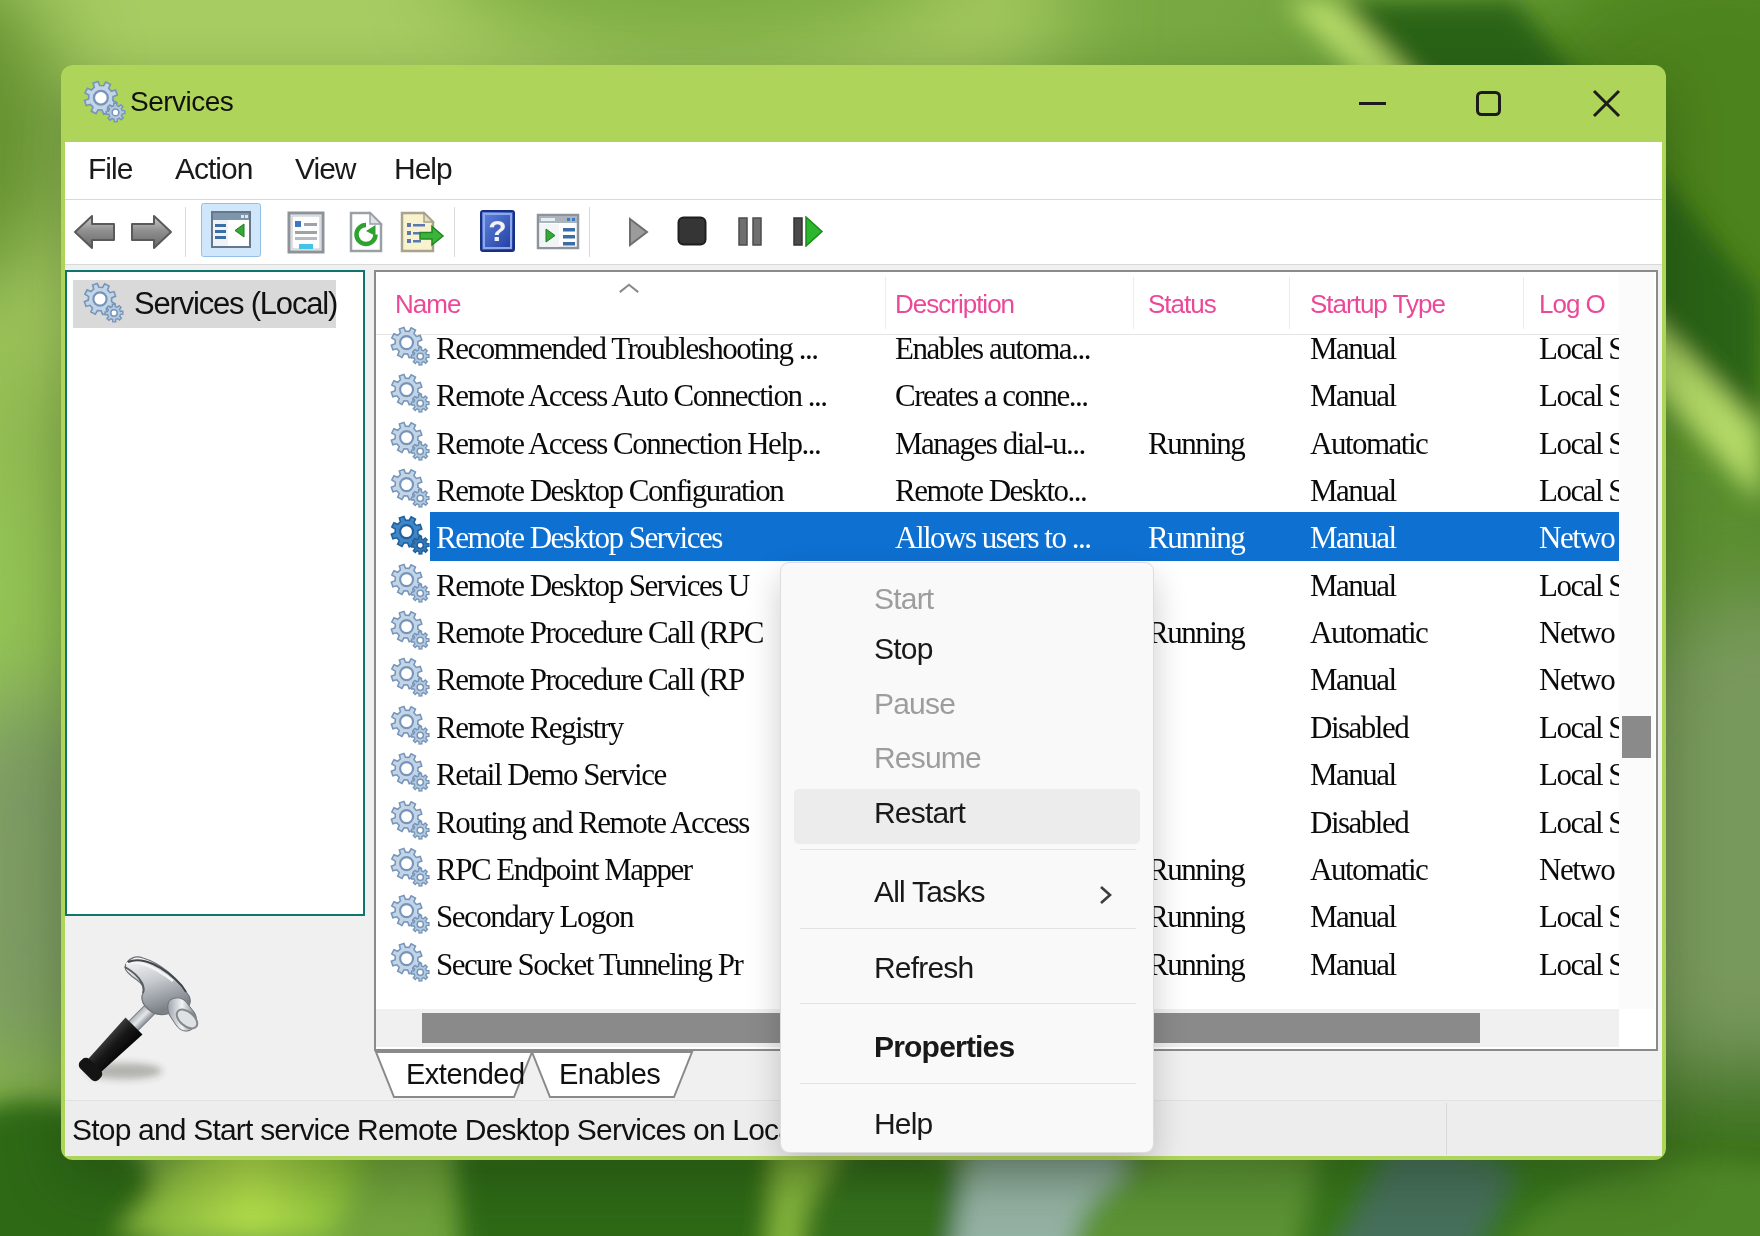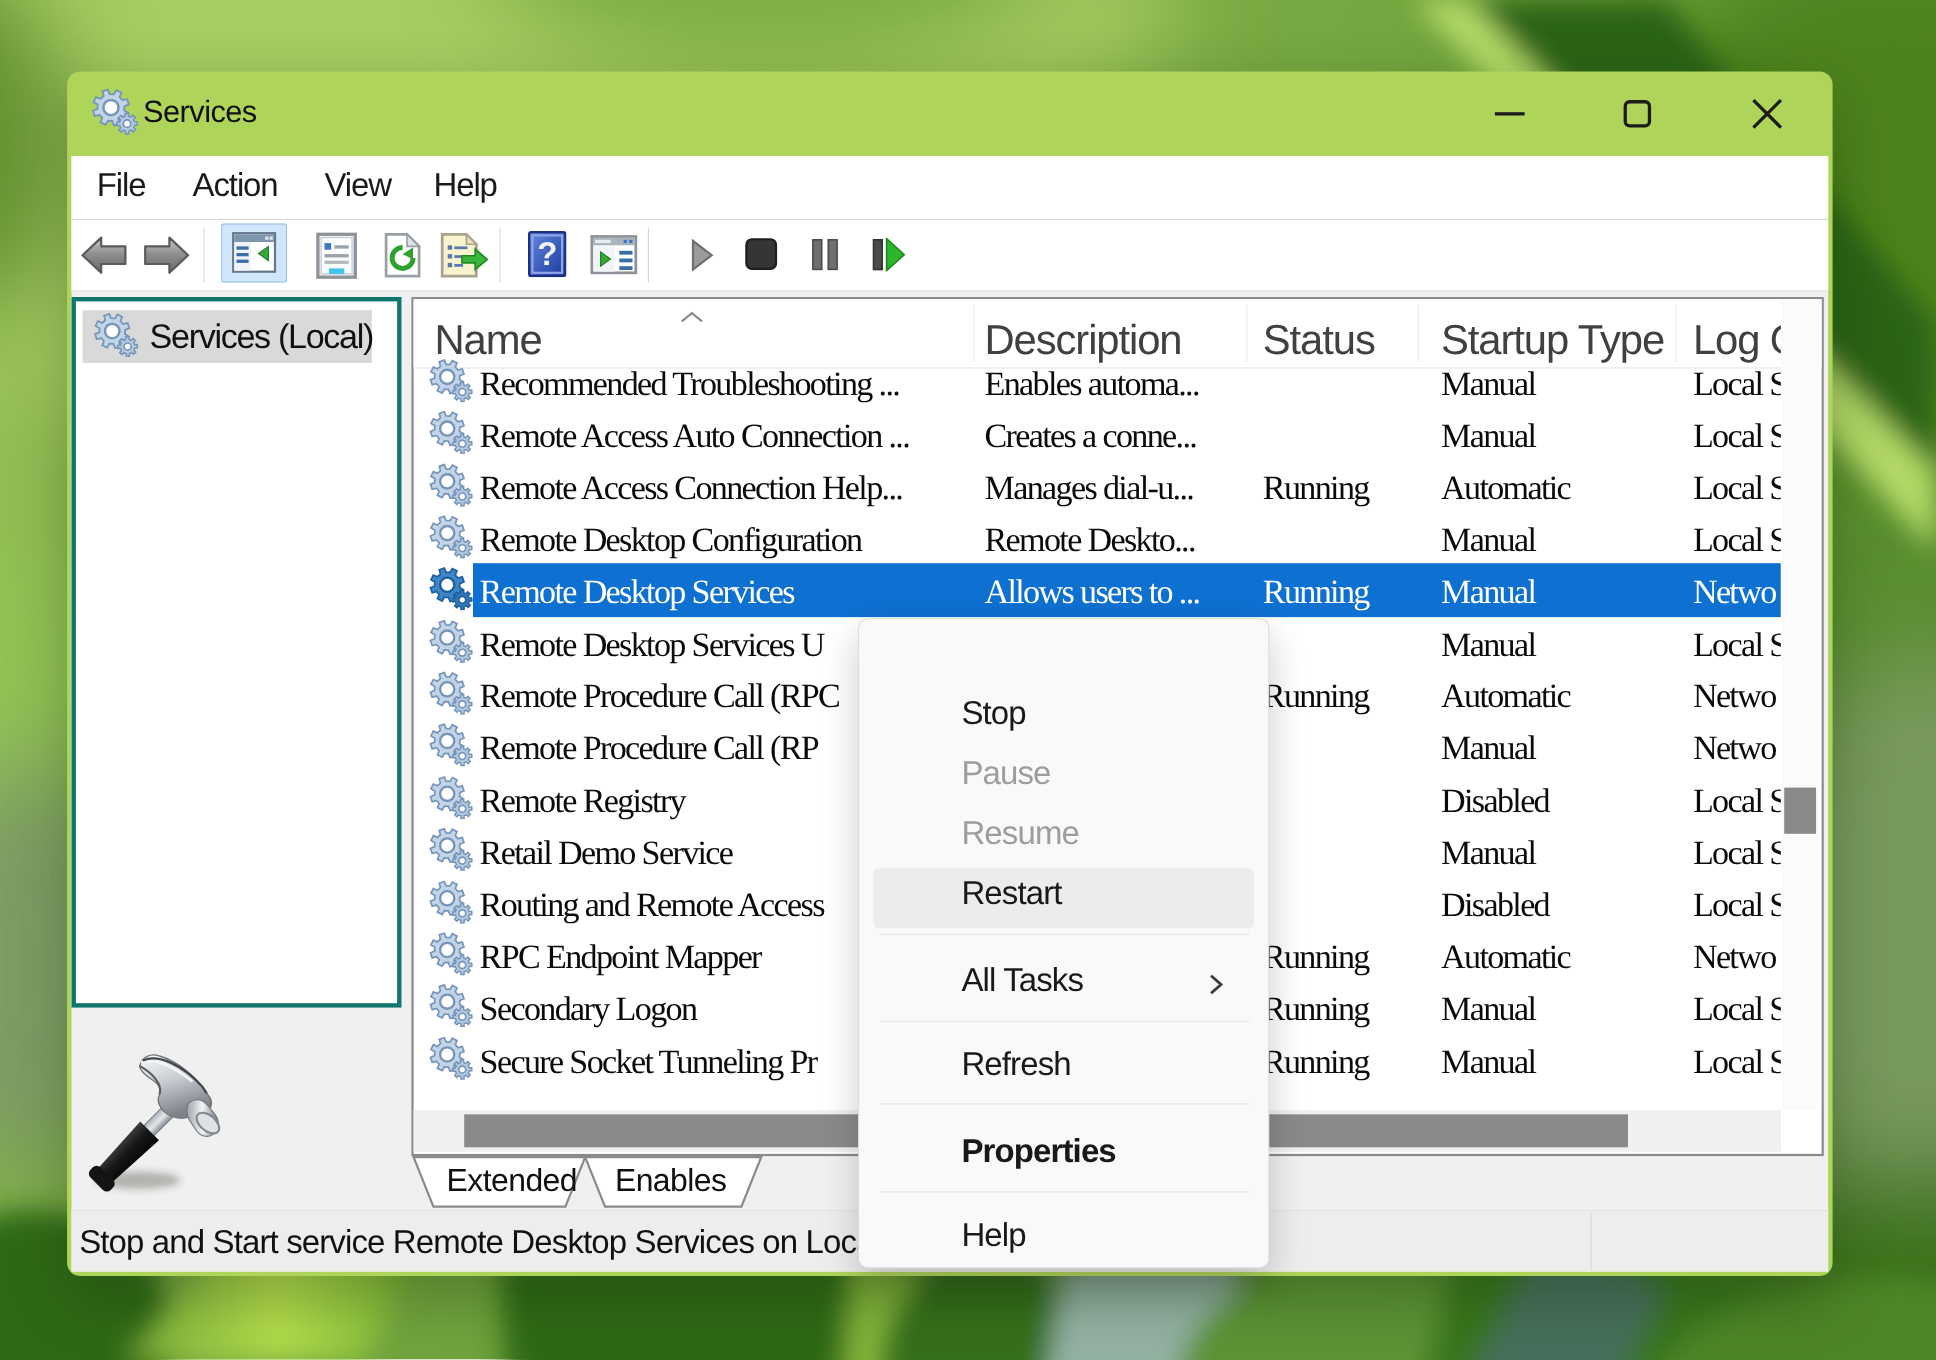--- a/index.html
+++ b/index.html
@@ -11,28 +11,28 @@
   .title-text{position:absolute;left:69px;top:21px;font-size:28px;color:#111;letter-spacing:-0.5px;}
   .tb-gear{position:absolute;left:20px;top:15px;width:46px;height:46px;}
   .inner{position:absolute;left:4px;top:77px;width:1597px;height:1014px;background:#f0f0f0;}
   .menubar{position:absolute;left:0;top:0;width:100%;height:57px;background:#fff;font-size:30px;color:#1a1a1a;}
   .menubar span{position:absolute;top:10px;letter-spacing:-1px;}
   .toolbar{position:absolute;left:0;top:57px;width:100%;height:64px;background:#fff;
     border-top:1px solid #d9d9d9;border-bottom:1px solid #d9d9d9;}
   .ticon{position:absolute;}
   .tsep{position:absolute;top:7px;width:1px;height:50px;background:#d9d9d9;}
   .tree{position:absolute;left:0px;top:128px;width:300px;height:646px;background:#fff;
-    border:4px solid #0f766e;box-sizing:border-box;}
+    border:2px solid #0f766e;box-sizing:border-box;}
   .tree-item{position:absolute;left:6px;top:8px;width:263px;height:48px;background:#d9d9d9;}
   .tree-item .txt{position:absolute;left:61px;top:6px;font-size:31px;color:#111;letter-spacing:-1.2px;white-space:nowrap;}
   .tree-item svg{position:absolute;left:8px;top:2px;width:44px;height:44px;}
   .hammer{position:absolute;left:3px;top:678px;width:160px;height:140px;}
   .listpanel{position:absolute;left:309px;top:128px;width:1284px;height:781px;background:#fff;
     border:2px solid #8a8a8a;box-sizing:border-box;}
-  .lp-head{position:absolute;left:0;top:0;width:100%;height:62px;background:#fff;font-size:38px;color:#404040;}
+  .lp-head{position:absolute;left:0;top:0;width:100%;height:62px;background:#fff;font-size:26px;color:#ec4899;}
   .lp-head span{position:absolute;top:17px;letter-spacing:-1px;}
   .hsep{position:absolute;top:5px;width:1px;height:52px;background:#ececec;}
   .headline{position:absolute;left:0;top:62px;width:1243px;height:1px;background:#e4e4e4;}
   .caret{position:absolute;left:241px;top:9px;width:24px;height:13px;}
   .rows{position:absolute;left:0;top:50px;width:1243px;height:672px;overflow:hidden;font-family:Liberation Serif, serif;}
   .row{position:absolute;left:0;width:100%;height:47px;font-size:31px;color:#0b0b0b;letter-spacing:-1.5px;}
   .row.sel{color:#fff;}
   .row.sel::before{content:"";position:absolute;left:54px;right:0;top:1px;height:49px;background:#0e70d1;}
   .row svg.gear{position:absolute;left:12px;top:4px;width:43px;height:43px;}
   .row .c1{position:absolute;left:60px;top:9px;white-space:nowrap;}
@@ -448,20 +448,23 @@
     </div>
     <div class="statusbar">
       <div class="txt">Stop and Start service Remote Desktop Services on Loca</div>
       <div class="sb-pane"></div>
     </div>
   </div>
 </div>
 
 <div class="ctxmenu">
   <div class="hilite"></div>
+  <div class="mi dis" style="top:12px">
+      <span class="t">Start</span>
+    </div>
   <div class="mi" style="top:62px">
       <span class="t">Stop</span>
     </div>
   <div class="mi dis" style="top:117px">
       <span class="t">Pause</span>
     </div>
   <div class="mi" style="top:226px">
       <span class="t">Restart</span>
     </div>
   <div class="mi dis" style="top:171px">

